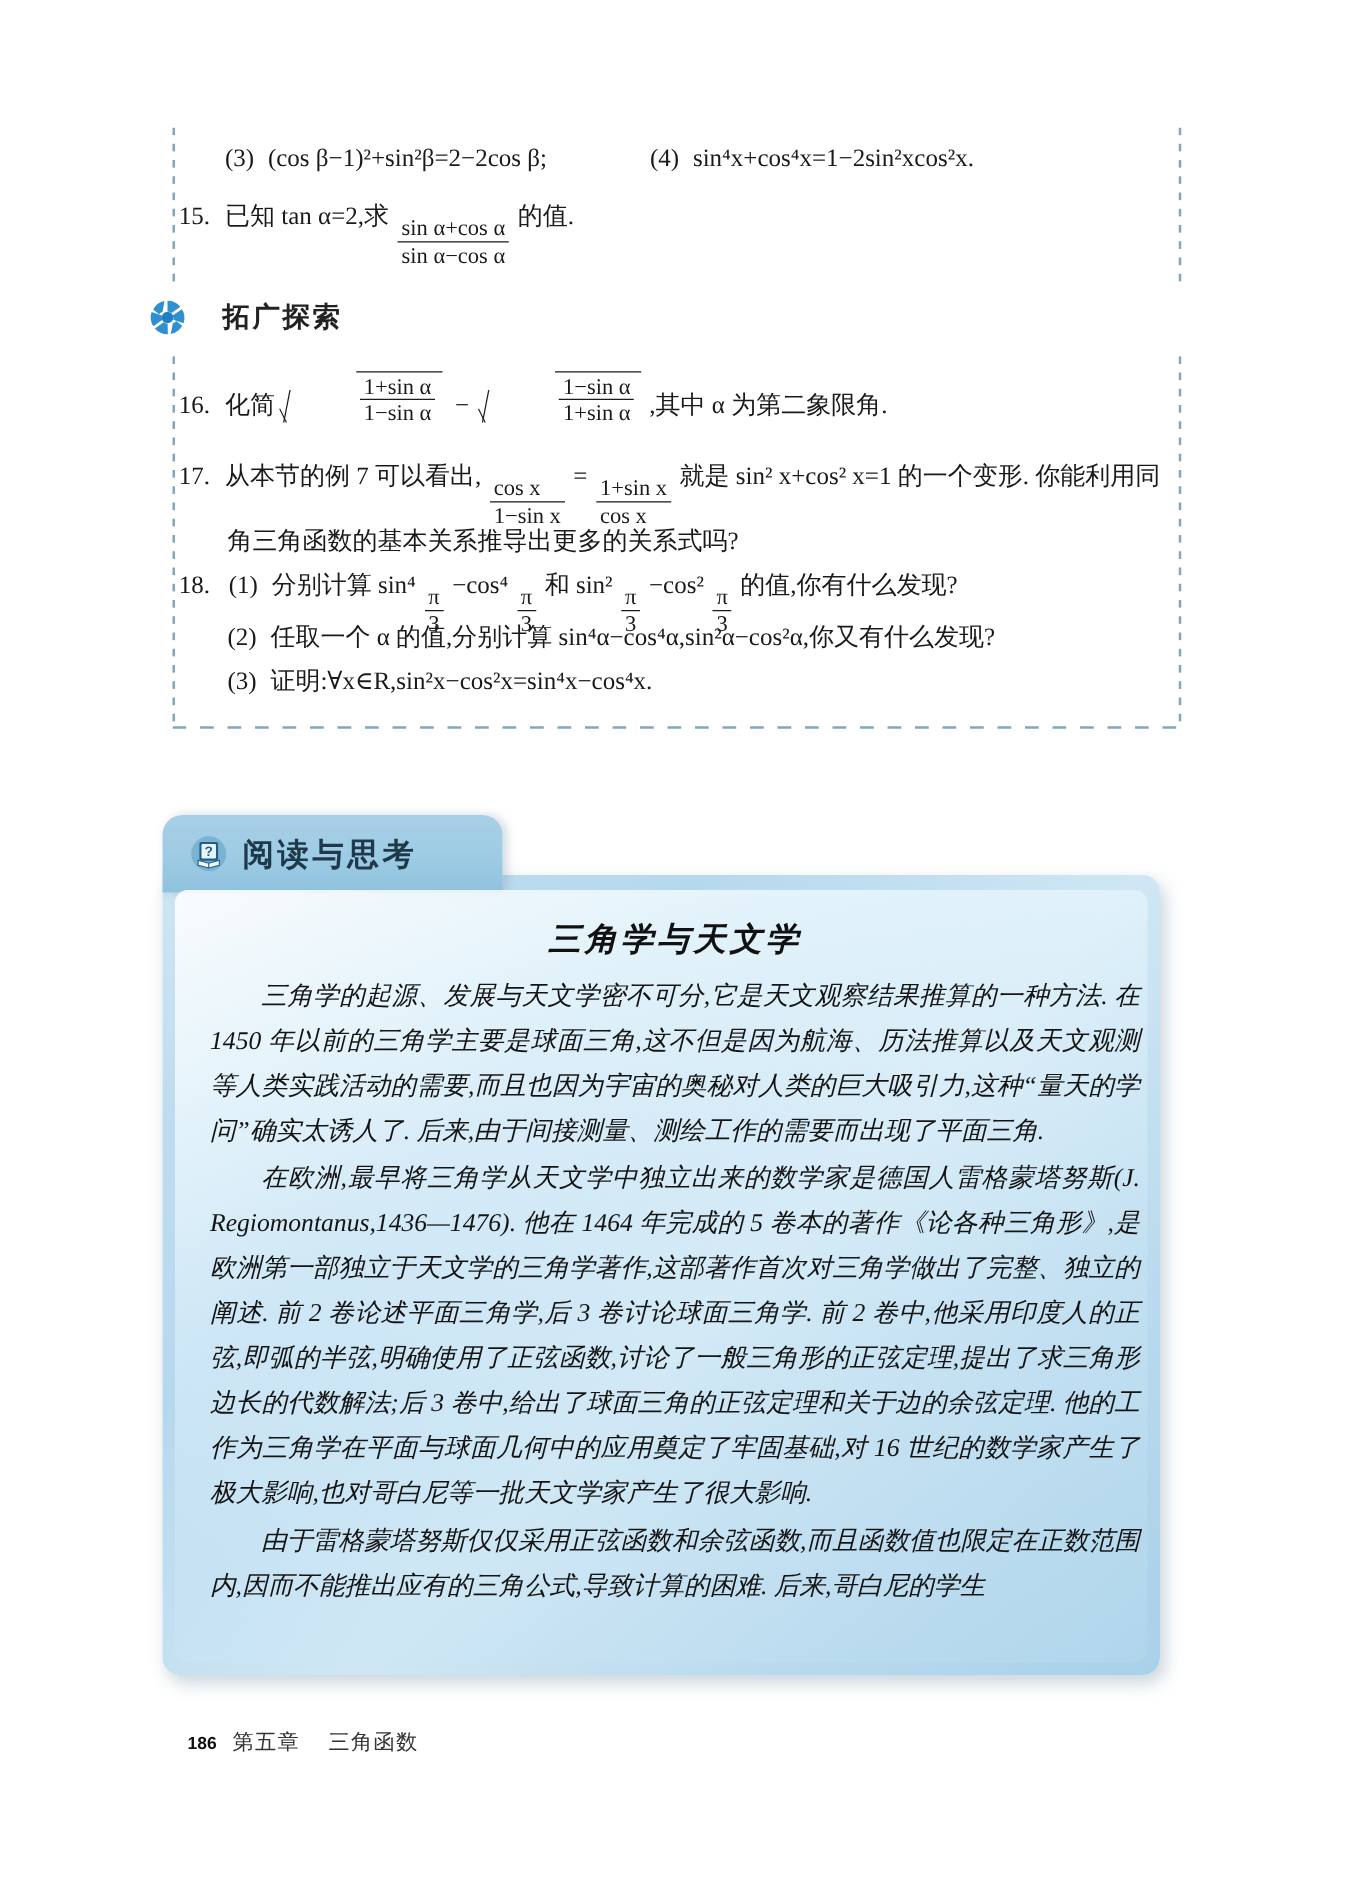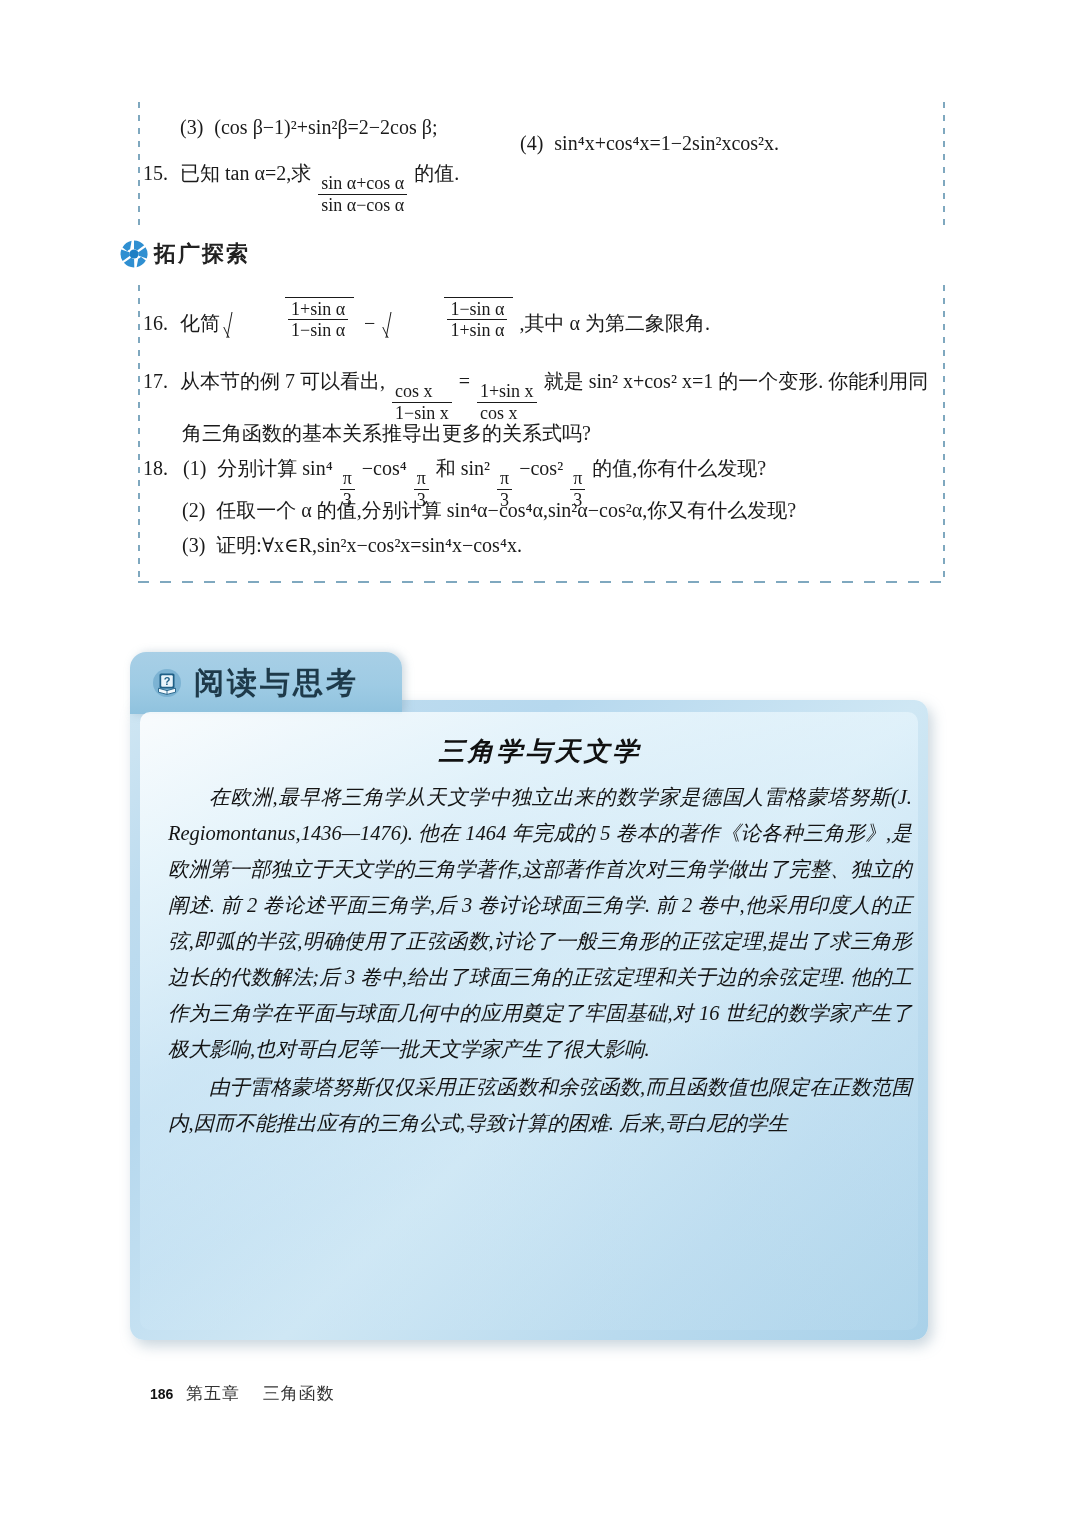--- a/index.html
+++ b/index.html
@@ -113,21 +113,21 @@
 
   .cn { font-family: "Liberation Serif", "DejaVu Serif", serif; }
 
   
   .tuo-header {
     position: absolute;
     left: 118px;
     top: 238px;
     display: flex;
     align-items: center;
-    gap: 4px;
+    gap: 28px;
   }
   .tuo-icon {
     width: 32px; height: 32px;
     position: relative;
   }
   .tuo-title {
     font-size: 22px;
     font-weight: bold;
     letter-spacing: 2px;
     color: #222;
@@ -145,21 +145,21 @@
     background: linear-gradient(180deg, #a8cfe6 0%, #9ecbe4 55%, #8fc2de 100%);
     box-shadow: 3px 0 8px rgba(120,150,170,0.35);
     display: flex;
     align-items: center;
     padding-left: 22px;
     box-sizing: border-box;
     gap: 12px;
     z-index: 3;
   }
   .read-tab-title {
-    font-size: 30px;
+    font-size: 25px;
     font-weight: bold;
     letter-spacing: 3px;
     color: #1e3a4a;
     font-family: Liberation Sans, sans-serif;
   }
   .book-icon {
     width: 30px; height: 30px;
     position: relative;
   }
 
@@ -243,21 +243,21 @@
     <div class="dash-v dv-left-b"></div>
     <div class="dash-v dv-right-a"></div>
     <div class="dash-v dv-right-b"></div>
     <div class="dash-h dh-bottom"></div>
   </div>
 
   <div class="ex-row" style="left:180px; top:112px;">
     <span class="mathtxt">(3)</span>
     <span class="mathtxt" style="margin-left:6px;">(cos β−1)²+sin²β=2−2cos β;</span>
   </div>
-  <div class="ex-row" style="left:520px; top:128px;">
+  <div class="ex-row" style="left:520px; top:112px;">
     <span class="mathtxt">(4)</span>
     <span class="mathtxt" style="margin-left:6px;">sin⁴x+cos⁴x=1−2sin²xcos²x.</span>
   </div>
 
   <div class="ex-row" style="left:143px; top:158px;">
     <span class="num">15.</span>
     <span class="cn" style="margin-left:7px;">已知 tan α=2,求</span>
     <span class="frac">
       <span class="fnum">sin α+cos α</span>
       <span class="fden">sin α−cos α</span>
@@ -372,20 +372,21 @@
         <path d="M15 22.6 L15 26.4" stroke="#1f5f86" stroke-width="0.9"></path>
       </svg>
     </span>
     <span class="read-tab-title">阅读与思考</span>
   </div>
 
   <div class="read-panel"></div>
 
   <div class="read-inner">
     <div class="read-title">三角学与天文学</div>
+    <p class="read-para">三角学的起源、发展与天文学密不可分,它是天文观察结果推算的一种方法. 在 1450 年以前的三角学主要是球面三角,这不但是因为航海、历法推算以及天文观测等人类实践活动的需要,而且也因为宇宙的奥秘对人类的巨大吸引力,这种“量天的学问”确实太诱人了. 后来,由于间接测量、测绘工作的需要而出现了平面三角.</p>
     <p class="read-para">在欧洲,最早将三角学从天文学中独立出来的数学家是德国人雷格蒙塔努斯(J. Regiomontanus,1436—1476). 他在 1464 年完成的 5 卷本的著作《论各种三角形》,是欧洲第一部独立于天文学的三角学著作,这部著作首次对三角学做出了完整、独立的阐述. 前 2 卷论述平面三角学,后 3 卷讨论球面三角学. 前 2 卷中,他采用印度人的正弦,即弧的半弦,明确使用了正弦函数,讨论了一般三角形的正弦定理,提出了求三角形边长的代数解法;后 3 卷中,给出了球面三角的正弦定理和关于边的余弦定理. 他的工作为三角学在平面与球面几何中的应用奠定了牢固基础,对 16 世纪的数学家产生了极大影响,也对哥白尼等一批天文学家产生了很大影响.</p>
     <p class="read-para">由于雷格蒙塔努斯仅仅采用正弦函数和余弦函数,而且函数值也限定在正数范围内,因而不能推出应有的三角公式,导致计算的困难. 后来,哥白尼的学生</p>
   </div>
 
   <div class="footer">
     <span class="pg">186</span>
     <span class="ch">第五章</span>
     <span class="sec">三角函数</span>
   </div>
 

